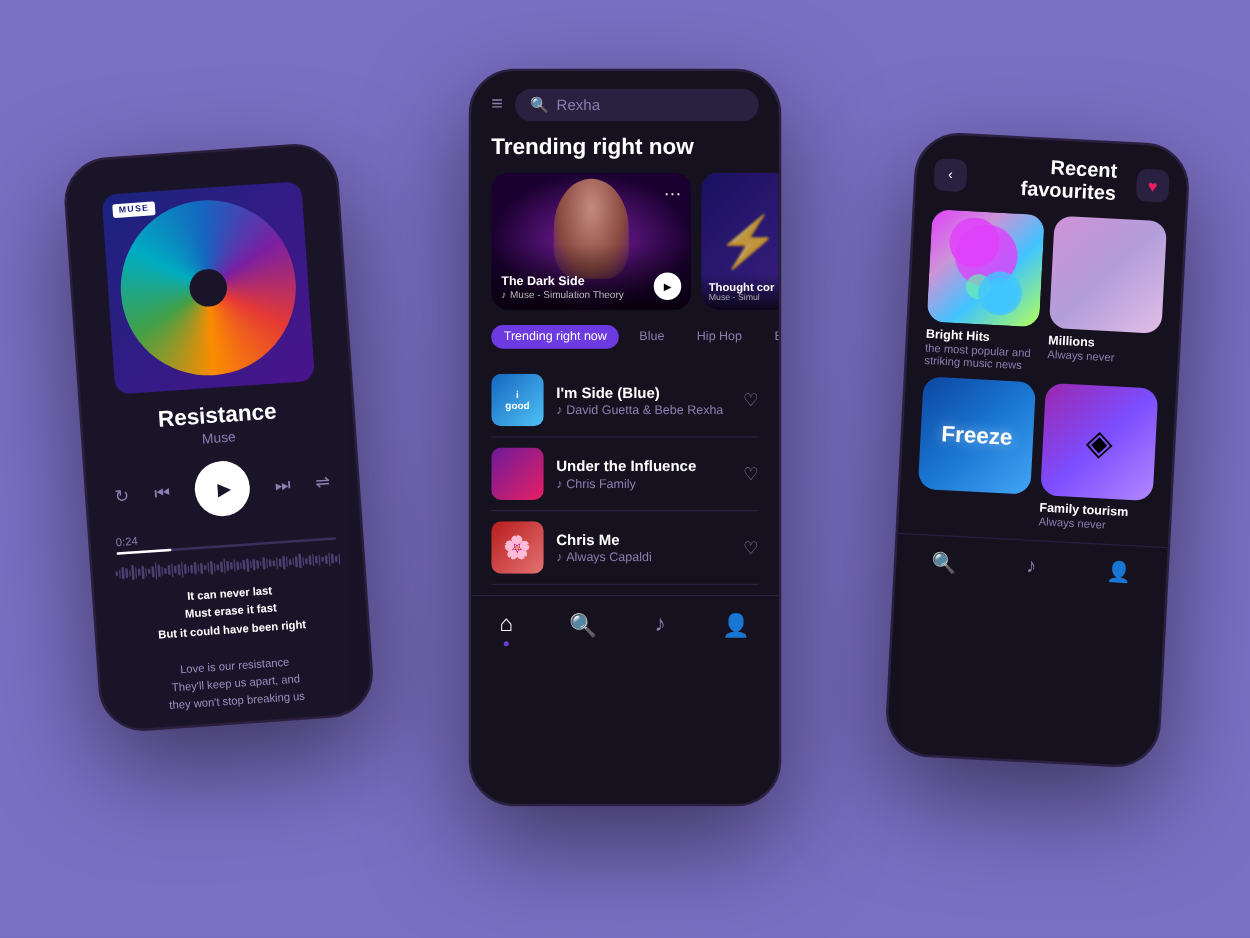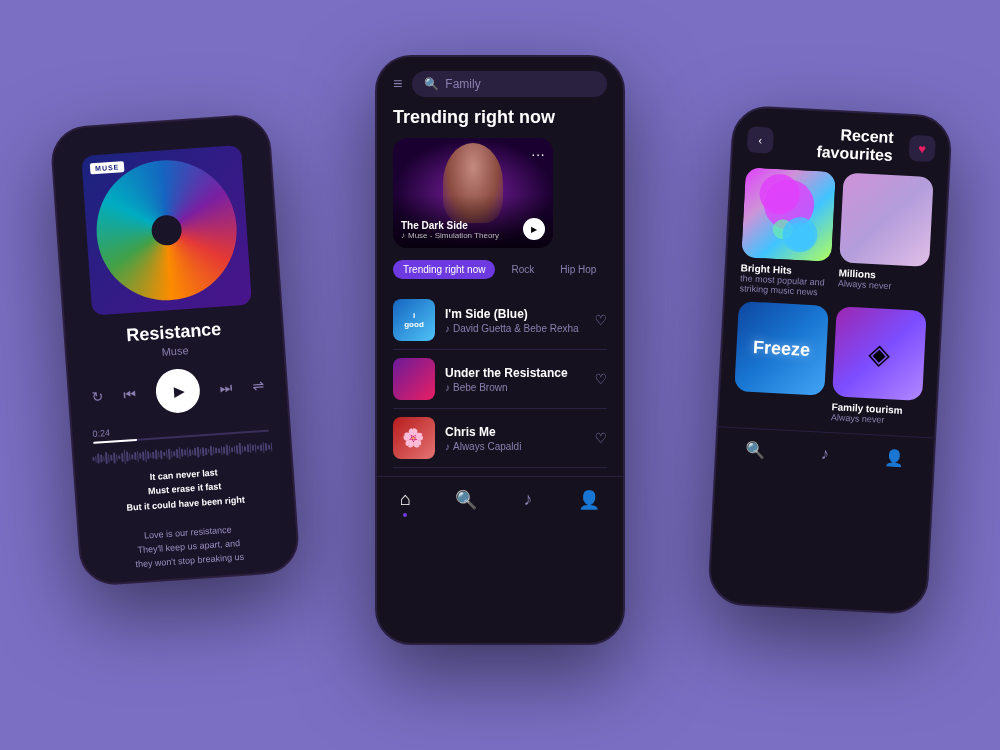--- a/index.html
+++ b/index.html
@@ -770,45 +770,52 @@
     They'll keep us apart, and<br>
     they won't stop breaking us
   </div>
 </div>
 
 <div class="phone phone-center" style="left:50%; transform:translateX(-50%);">
   <div class="center-header">
     <span class="hamburger-icon">≡</span>
     <div class="search-bar">
       <span class="search-icon-inner">🔍</span>
-      <span class="search-text">Family</span>
+      <span class="search-text">Rexha</span>
     </div>
   </div>
 
   <div class="trending-title">Trending right now</div>
 
   <div class="trending-cards">
 
     <div class="trend-card trend-card-main">
       <div class="trend-card-person"></div>
       <span class="trend-card-dots">···</span>
       <div class="trend-card-overlay">
         <div class="trend-card-title">The Dark Side</div>
         <div class="trend-card-subtitle">
           <span>♪</span> Muse - Simulation Theory
         </div>
       </div>
       <div class="trend-card-play">▶</div>
     </div>
 
+    <div class="trend-card trend-card-second">
+      <div class="lightning-bg"></div>
+      <div class="trend-card-second-overlay">
+        <div class="trend-card-second-title">Thought cor</div>
+        <div class="trend-card-second-sub">Muse - Simul</div>
+      </div>
+    </div>
   </div>
 
   <div class="filter-tabs">
     <div class="filter-tab active">Trending right now</div>
-    <div class="filter-tab inactive">Rock</div>
+    <div class="filter-tab inactive">Blue</div>
     <div class="filter-tab inactive">Hip Hop</div>
     <div class="filter-tab inactive">Electro</div>
   </div>
 
   <div class="song-list">
 
     <div class="song-item">
       <div class="song-thumb">
         <div class="thumb-igood">i<br>good</div>
       </div>
@@ -820,24 +827,24 @@
         </div>
       </div>
       <span class="heart-icon">♡</span>
     </div>
 
     <div class="song-item">
       <div class="song-thumb">
         <div class="thumb-influence"></div>
       </div>
       <div class="song-info">
-        <div class="song-name">Under the Resistance</div>
+        <div class="song-name">Under the Influence</div>
         <div class="song-artname">
           <span>♪</span> 
-            <span>Bebe Brown</span>
+            <span>Chris Family</span>
         </div>
       </div>
       <span class="heart-icon">♡</span>
     </div>
 
     <div class="song-item">
       <div class="song-thumb">
         <div class="thumb-forgetme">🌸</div>
       </div>
       <div class="song-info">

